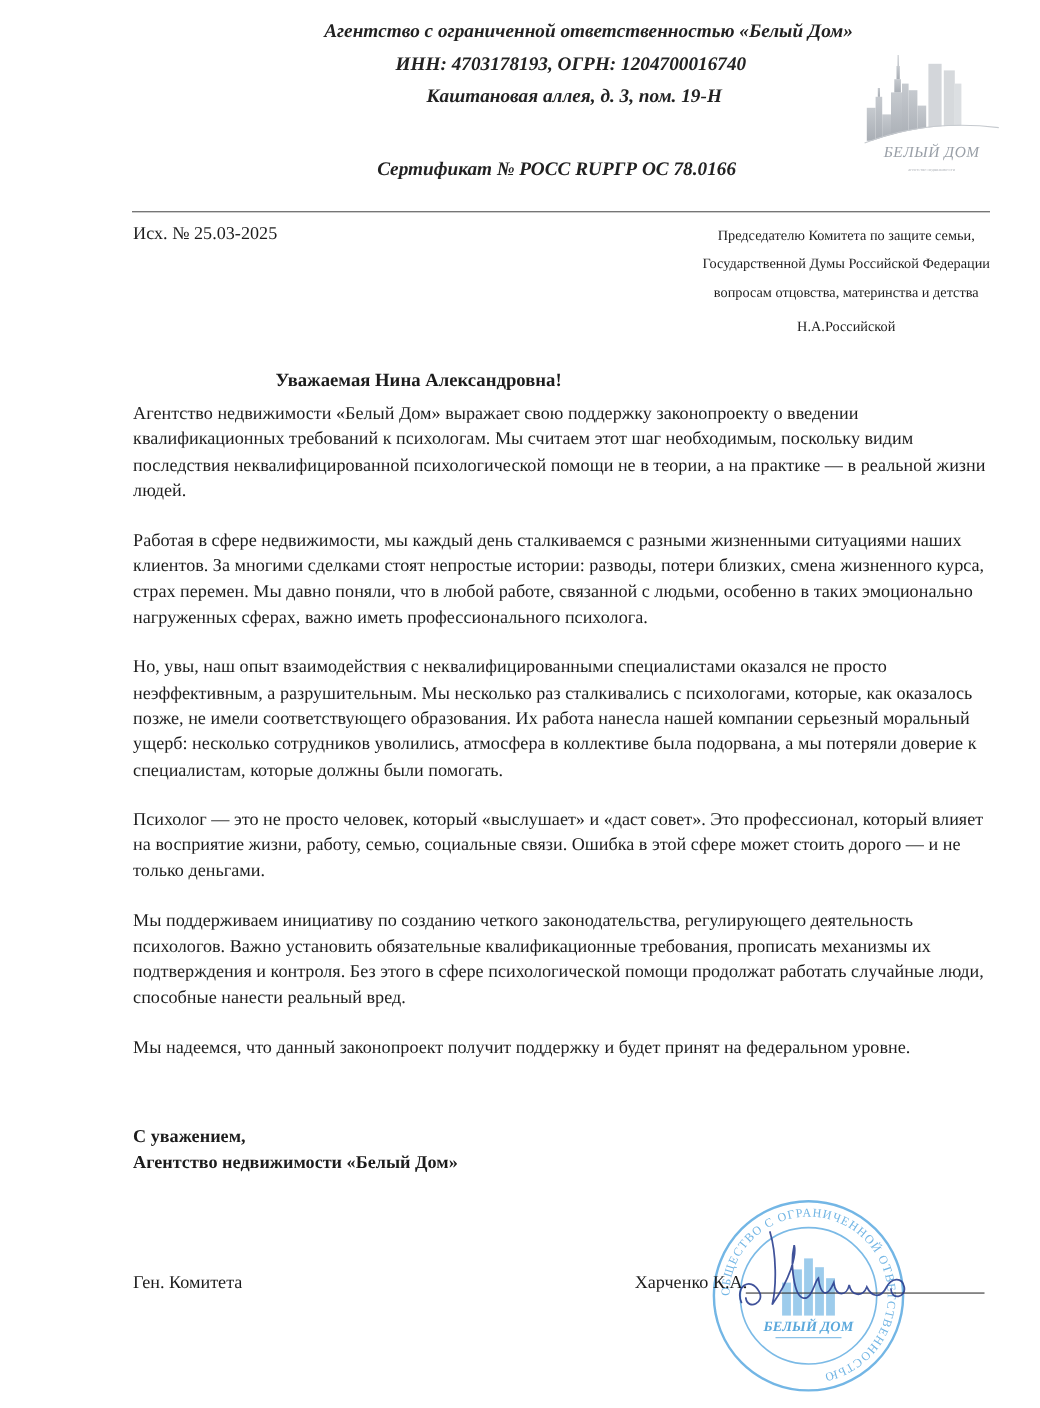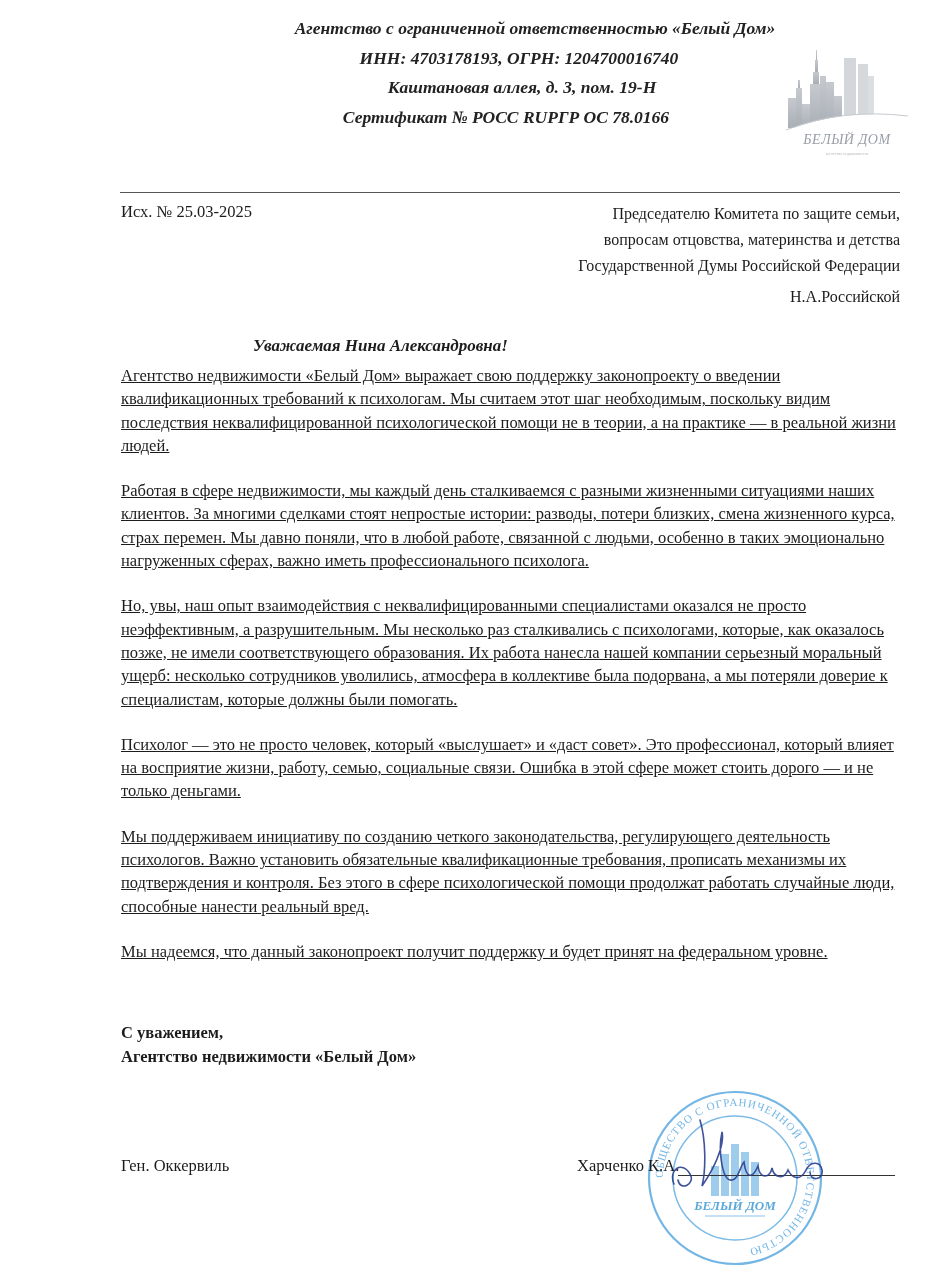--- a/index.html
+++ b/index.html
@@ -3,31 +3,31 @@
 <meta charset="utf-8">
 <style>
   html, body { margin: 0; padding: 0; background: #ffffff; }
   body { width: 945px; height: 1280px; position: relative; overflow: hidden; color: #1c1c1c; font-family: "Liberation Serif", serif; }
   .hdr { position: absolute; left: 240px; width: 560px; top: 14px; text-align: center; font-style: italic; font-weight: bold; font-size: 17.5px; line-height: 29.5px; color: #222; }
   .hdr div { white-space: nowrap; }
   .hdr .l0 { margin-left: 30px; }
   .hdr .l1 { margin-left: -2px; text-align: center; }
   .hdr .l2 { margin-left: -6px; }
   .hdr .l3 { margin-left: 4px; }
-  .hdr .l4 { margin-left: -28px; }
+  .hdr .l4 { margin-left: -28px; margin-top: 36px; }
   .logo { position: absolute; left: 782px; top: 36px; width: 130px; height: 122px; }
   .logo-text { position: absolute; left: 0; width: 100%; top: 96px; text-align: center; font-family: "Liberation Serif", serif; font-style: italic; font-size: 14px; color: #9aa0a8; letter-spacing: 0.5px; }
   .logo-sub { position: absolute; left: 10px; width: 110px; top: 115px; text-align: center; font-size: 4px; color: #b5b9be; }
   .rule { position: absolute; left: 120px; width: 780px; top: 192px; height: 1px; background: #555; }
   .outno { position: absolute; left: 121px; top: 202px; font-size: 16.5px; }
-  .addressee { position: absolute; right: 45px; top: 201px; text-align: right; font-size: 16px; line-height: 26px; }
+  .addressee { position: absolute; right: 45px; top: 201px; text-align: center; font-size: 13px; line-height: 26px; }
   .addressee .name { margin-top: 5px; }
-  .salut { position: absolute; left: 0; width: 751px; top: 336px; text-align: center; font-weight: bold; font-size: 17px; padding-left: 10px; box-sizing: border-box; font-style: italic; }
+  .salut { position: absolute; left: 0; width: 751px; top: 336px; text-align: center; font-weight: bold; font-size: 17px; padding-left: 10px; box-sizing: border-box; }
   .body { position: absolute; left: 121px; width: 790px; top: 364px; font-size: 16.5px; line-height: 23.3px; }
-  .body p { margin: 0 0 22px 0; text-decoration: underline; }
+  .body p { margin: 0 0 22px 0; }
   .sign-block { position: absolute; left: 121px; top: 1021px; font-size: 16.5px; line-height: 24px; font-weight: bold; }
   .role { position: absolute; left: 121px; top: 1156px; font-size: 16.5px; }
   .signer { position: absolute; left: 577px; top: 1156px; font-size: 16.5px; }
   .sig-line { position: absolute; left: 678px; width: 217px; top: 1175px; height: 1px; background: #333; }
   .stamp { position: absolute; left: 645px; top: 1088px; width: 180px; height: 180px; }
   .signature { position: absolute; left: 660px; top: 1100px; width: 190px; height: 100px; }
 </style>
 </head>
 <body>
 
@@ -68,42 +68,42 @@
   <div class="logo-text">БЕЛЫЙ ДОМ</div>
   <div class="logo-sub">агентство недвижимости</div>
 </div>
 
 <div class="rule"></div>
 
 <div class="outno">Исх. № 25.03-2025</div>
 
 <div class="addressee">
   <div>Председателю Комитета по защите семьи,</div>
+  <div>Государственной Думы Российской Федерации</div>
   <div>вопросам отцовства, материнства и детства</div>
-  <div>Государственной Думы Российской Федерации</div>
   <div class="name">Н.А.Российской</div>
 </div>
 
 <div class="salut">Уважаемая Нина Александровна!</div>
 
 <div class="body">
   <p>Агентство недвижимости «Белый Дом» выражает свою поддержку законопроекту о введении квалификационных требований к психологам. Мы считаем этот шаг необходимым, поскольку видим последствия неквалифицированной психологической помощи не в теории, а на практике — в реальной жизни людей.</p>
   <p>Работая в сфере недвижимости, мы каждый день сталкиваемся с разными жизненными ситуациями наших клиентов. За многими сделками стоят непростые истории: разводы, потери близких, смена жизненного курса, страх перемен. Мы давно поняли, что в любой работе, связанной с людьми, особенно в таких эмоционально нагруженных сферах, важно иметь профессионального психолога.</p>
   <p>Но, увы, наш опыт взаимодействия с неквалифицированными специалистами оказался не просто неэффективным, а разрушительным. Мы несколько раз сталкивались с психологами, которые, как оказалось позже, не имели соответствующего образования. Их работа нанесла нашей компании серьезный моральный ущерб: несколько сотрудников уволились, атмосфера в коллективе была подорвана, а мы потеряли доверие к специалистам, которые должны были помогать.</p>
   <p>Психолог — это не просто человек, который «выслушает» и «даст совет». Это профессионал, который влияет на восприятие жизни, работу, семью, социальные связи. Ошибка в этой сфере может стоить дорого — и не только деньгами.</p>
   <p>Мы поддерживаем инициативу по созданию четкого законодательства, регулирующего деятельность психологов. Важно установить обязательные квалификационные требования, прописать механизмы их подтверждения и контроля. Без этого в сфере психологической помощи продолжат работать случайные люди, способные нанести реальный вред.</p>
   <p>Мы надеемся, что данный законопроект получит поддержку и будет принят на федеральном уровне.</p>
 </div>
 
 <div class="sign-block">
   <div>С уважением,</div>
   <div>Агентство недвижимости «Белый Дом»</div>
 </div>
 
-<div class="role">Ген. Оккервиль</div>
+<div class="role">Ген. Комитета</div>
 
 <svg class="stamp" viewBox="0 0 180 180">
   <defs>
     <path id="stampArc" d="M 90 90 m -72 0 a 72 72 0 1 1 144 0 a 72 72 0 1 1 -144 0"></path>
   </defs>
   <circle cx="90" cy="90" r="86" fill="none" stroke="#5aa9e0" stroke-width="2.2" opacity="0.85"></circle>
   <circle cx="90" cy="90" r="62" fill="none" stroke="#5aa9e0" stroke-width="1.5" opacity="0.8"></circle>
   <text font-family="Liberation Serif, serif" font-size="11" fill="#5aa9e0" opacity="0.85" letter-spacing="1">
     <textPath href="#stampArc">ОБЩЕСТВО С ОГРАНИЧЕННОЙ ОТВЕТСТВЕННОСТЬЮ</textPath>
   </text>

